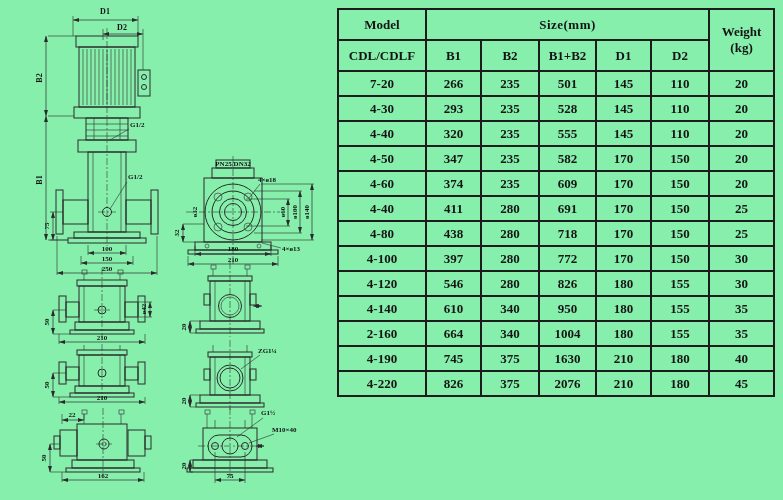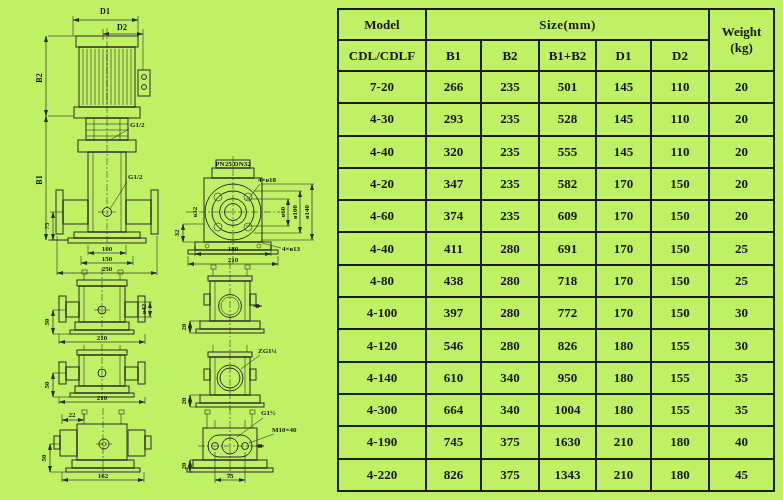--- a/index.html
+++ b/index.html
@@ -1,20 +1,20 @@
 <!DOCTYPE html>
 <html><head>
 <meta charset="utf-8">
 <style>
   html,body{margin:0;padding:0;background:#ffffff;}
   body{width:783px;height:500px;font-family:"Liberation Serif",serif;color:#111;}
-  .page{display:flex;width:783px;height:500px;background:#bef264;}
+  .page{display:flex;width:783px;height:500px;background:#86efac;}
   .drawing-pane{width:335px;height:500px;flex:0 0 335px;}
   .table-pane{flex:1;padding:8px 6px 8px 2px;box-sizing:border-box;}
-  table.spec{border-collapse:collapse;width:436px;height:484px;table-layout:fixed;}
+  table.spec{border-collapse:collapse;width:436px;height:389px;table-layout:fixed;}
   table.spec th, table.spec td{
     border:2px solid #1c1c1c;text-align:center;vertical-align:middle;
     font-weight:bold;padding:0;font-size:13px;color:#141414;
   }
   th.model-h{font-size:14px;}
   th.size-h{font-size:15px;letter-spacing:.5px;}
   th.weight-h{font-size:13.5px;line-height:1.25;}
   th.sub-h{font-size:13.5px;}
   thead tr{height:31px;}
   
@@ -356,21 +356,21 @@
           <tr>
             <td>4-40</td>
             <td>320</td>
             <td>235</td>
             <td>555</td>
             <td>145</td>
             <td>110</td>
             <td>20</td>
           </tr>
           <tr>
-            <td>4-20</td>
+            <td>4-50</td>
             <td>347</td>
             <td>235</td>
             <td>582</td>
             <td>170</td>
             <td>150</td>
             <td>20</td>
           </tr>
           <tr>
             <td>4-60</td>
             <td>374</td>
@@ -419,42 +419,42 @@
           <tr>
             <td>4-140</td>
             <td>610</td>
             <td>340</td>
             <td>950</td>
             <td>180</td>
             <td>155</td>
             <td>35</td>
           </tr>
           <tr>
-            <td>4-300</td>
+            <td>2-160</td>
             <td>664</td>
             <td>340</td>
             <td>1004</td>
             <td>180</td>
             <td>155</td>
             <td>35</td>
           </tr>
           <tr>
             <td>4-190</td>
             <td>745</td>
             <td>375</td>
             <td>1630</td>
             <td>210</td>
             <td>180</td>
             <td>40</td>
           </tr>
           <tr>
             <td>4-220</td>
             <td>826</td>
             <td>375</td>
-            <td>1343</td>
+            <td>2076</td>
             <td>210</td>
             <td>180</td>
             <td>45</td>
           </tr>
         </tbody>
     </table>
   </div>
 
 </div>
 

